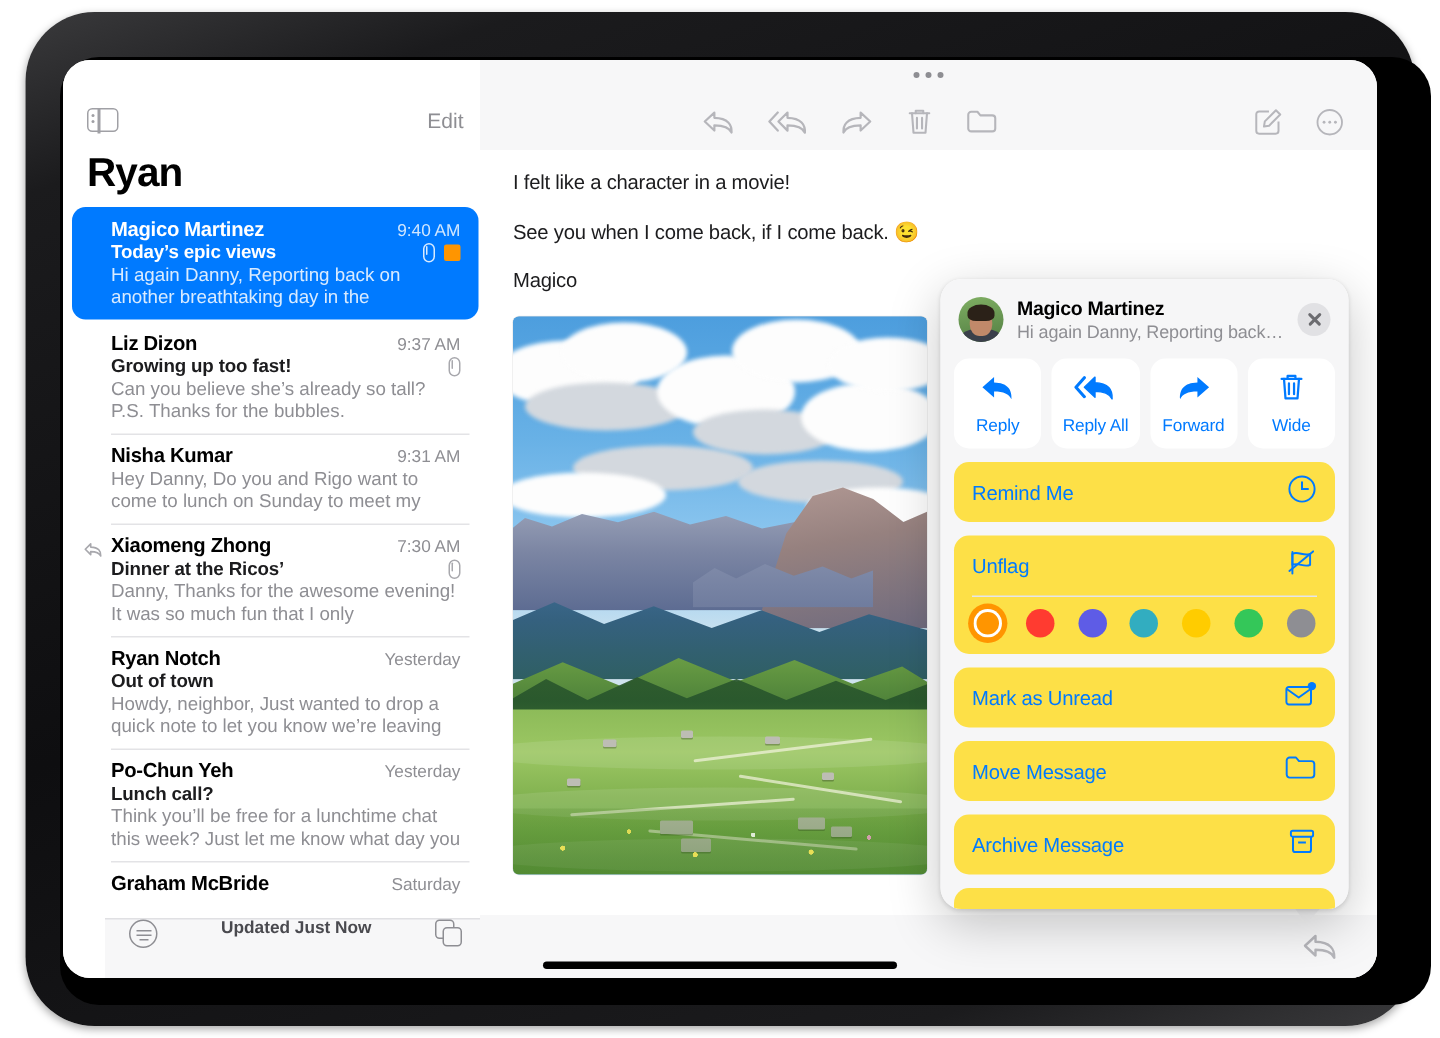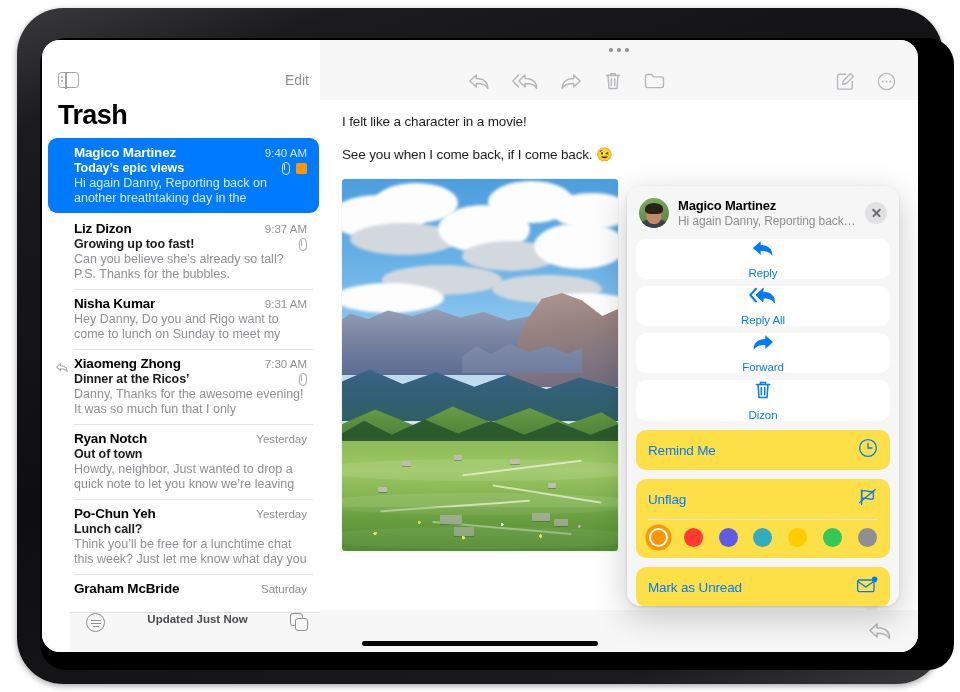--- a/index.html
+++ b/index.html
@@ -325,21 +325,21 @@
     flex: 0 0 22px; width: 22px; height: 22px; border-radius: 50%;
     background: rgba(120,120,128,.16); position: relative;
   }
   #popover-close::before, #popover-close::after {
     content: ""; position: absolute; left: 5.5px; top: 10.3px; width: 11px; height: 1.6px;
     background: #6c6c70; border-radius: 1px;
   }
   #popover-close::before { transform: rotate(45deg); }
   #popover-close::after  { transform: rotate(-45deg); }
 
-  #quick-actions { display: flex; gap: 7px; margin-bottom: 9px; flex-direction: column; }
+  #quick-actions { display: flex; gap: 7px; margin-bottom: 9px; }
   .qa-tile {
     flex: 1; height: 60px; background: #fff; border-radius: 10px;
     display: flex; flex-direction: column; align-items: center; justify-content: center; gap: 5px;
     color: #007AFF;
   }
   .qa-label { font-size: 11.5px; color: #007AFF; letter-spacing: -.1px; }
 
   .po-group { background: #fde047; border-radius: 10px; margin-bottom: 9px; overflow: hidden; }
   .po-row {
     height: 40px; display: flex; align-items: center; justify-content: space-between;
@@ -389,21 +389,21 @@
     </div>
   </div>
 
   <div id="sidebar">
 
     <div id="sidebar-topbar">
       <div id="sidebar-toggle-icon"></div>
       <div id="edit-button">Edit</div>
     </div>
 
-    <div id="inbox-title">Trash</div>
+    <div id="inbox-title">Ryan</div>
 
     <div id="mail-list">
         <div class="mail-row selected">
           <div class="mr-line1">
             <span class="mr-sender">Magico Martinez</span>
             <span class="mr-time">9:40 AM</span>
           </div>
           <div class="mr-line2">
             <span class="mr-subject">Today’s epic views</span>
             <span class="mr-badges">
@@ -543,20 +543,21 @@
             <circle cx="10" cy="10" r="1" fill="currentColor" stroke="none"></circle>
             <circle cx="14" cy="10" r="1" fill="currentColor" stroke="none"></circle>
           </svg>
         </span>
       </div>
     </div>
 
     <div id="message-body">
       <div class="body-para">I felt like a character in a movie!</div>
       <div class="body-para">See you when I come back, if I come back. 😉</div>
+      <div class="body-para">Magico</div>
 
       <div id="message-photo">
         <div class="ph-sky"></div>
 
         <div class="cloud" style="left:-12px;  top:16px;  width:96px;  height:44px;"></div>
         <div class="cloud" style="left:32px;   top:4px;   width:84px;  height:40px;"></div>
         <div class="cloud g" style="left:8px;  top:44px;  width:108px; height:32px;"></div>
         <div class="cloud" style="left:96px;   top:26px;  width:92px;  height:48px;"></div>
         <div class="cloud" style="left:146px;  top:2px;   width:86px;  height:42px;"></div>
         <div class="cloud g" style="left:120px;top:62px;  width:96px;  height:30px;"></div>
@@ -650,21 +651,21 @@
         </div>
         <div class="qa-tile">
           <span>
             <svg width="18" height="20" viewBox="0 0 18 20" fill="none" stroke="currentColor" stroke-width="1.5" stroke-linecap="round" stroke-linejoin="round">
               <path d="M2.4 4.6 H15.6"></path>
                 <path d="M6.4 4.6 V2.6 H11.6 V4.6"></path>
               <path d="M4 4.6 L5 17.6 H13 L14 4.6"></path>
               <path d="M7.3 7.6 V14.8 M10.7 7.6 V14.8"></path>
             </svg>
           </span>
-          <span class="qa-label">Dizon</span>
+          <span class="qa-label">Wide</span>
         </div>
       </div>
 
       <div class="po-group">
         <div class="po-row">
           <span class="po-row-label">Remind Me</span>
           <span>
             <svg width="20" height="20" viewBox="0 0 20 20" fill="none" stroke="#007AFF" stroke-width="1.3" stroke-linecap="round">
               <circle cx="10" cy="10" r="8.4"></circle>
                 <path d="M10 5.4 V10 H14"></path>
@@ -713,20 +714,32 @@
         <div class="po-row">
           <span class="po-row-label">Move Message</span>
           <span>
             <svg width="22" height="19" viewBox="0 0 22 19" fill="none" stroke="#007AFF" stroke-width="1.3" stroke-linejoin="round">
               <path d="M1.8 5 a2 2 0 0 1 2-2 H8 l2 2.4 H18.2 a2 2 0 0 1 2 2 V14.4 a2 2 0 0 1-2 2 H3.8 a2 2 0 0 1-2-2 Z"></path>
             </svg>
           </span>
         </div>
       </div>
 
+      <div class="po-group">
+        <div class="po-row">
+          <span class="po-row-label">Archive Message</span>
+          <span>
+            <svg width="20" height="20" viewBox="0 0 20 20" fill="none" stroke="#007AFF" stroke-width="1.3" stroke-linejoin="round">
+              <rect x="2.6" y="2.8" width="14.8" height="4" rx="1.2"></rect>
+              <path d="M4 6.8 V15.6 a1.4 1.4 0 0 0 1.4 1.4 H14.6 a1.4 1.4 0 0 0 1.4-1.4 V6.8"></path>
+              <path d="M7.4 10.6 H12.6"></path>
+            </svg>
+          </span>
+        </div>
+      </div>
 
       <div class="po-group">
         <div class="po-row"></div>
       </div>
 
     </div>
   </div>
 
   <div id="home-indicator"></div>
 </div>

